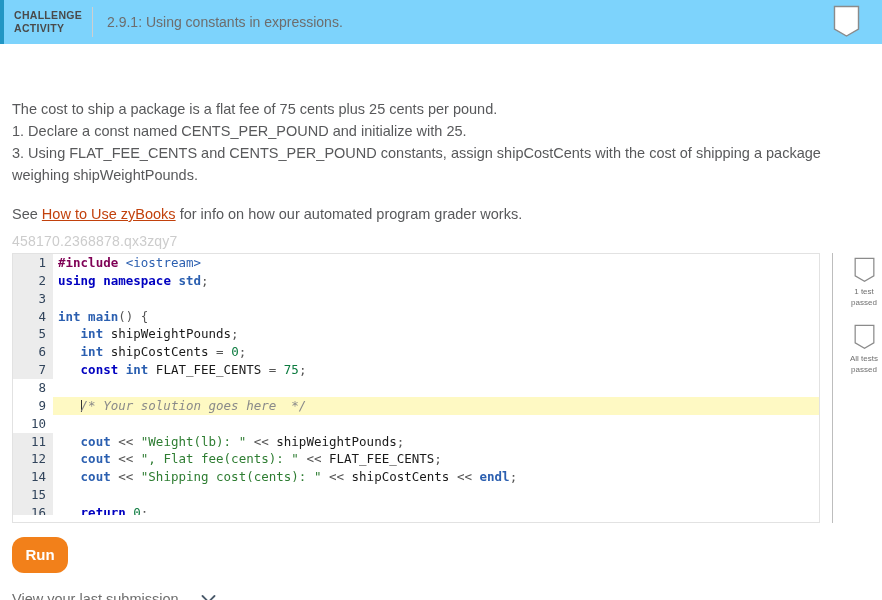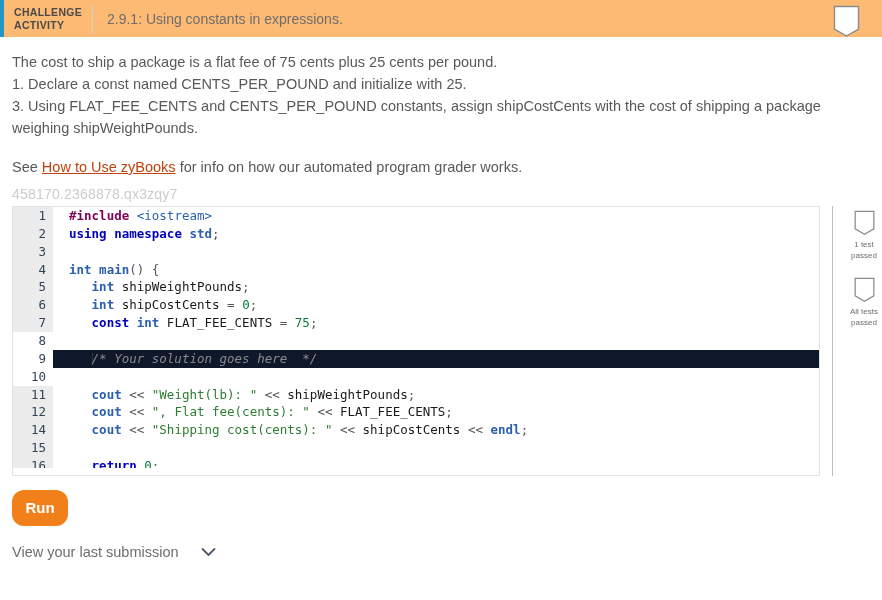--- a/index.html
+++ b/index.html
@@ -7,22 +7,22 @@
     margin: 0; padding: 0;
     width: 882px; height: 600px;
     background: #ffffff;
     font-family: "Liberation Sans", sans-serif;
     overflow: hidden;
   }
 
   
   .activity-header {
     position: relative;
-    height: 37px;
-    background: #fdba74;
+    height: 44px;
+    background: #7dd3fc;
     display: flex;
     align-items: center;
     border-left: 4px solid #2196c4;
   }
   .activity-kind {
     width: 78px;
     margin-left: 10px;
     font-size: 10.5px;
     font-weight: bold;
     line-height: 13px;
@@ -57,24 +57,25 @@
     height: 26px;
     display: block;
     margin: 0 auto;
   }
 
   
   .content {
     padding: 0 12px;
   }
   .prompt {
-    padding-top: 14px;
+    padding-top: 30px;
     font-size: 14.5px;
     line-height: 22px;
     color: #58595b;
+    margin-top: 24px;
   }
   .prompt p { margin: 0; }
   .see-line {
     margin-top: 20px;
     font-size: 14.5px;
     color: #58595b;
   }
   .zy-link {
     color: #c2410c;
     text-decoration: underline;
@@ -113,26 +114,26 @@
     background: #ececec;
     color: #31445b;
     text-align: right;
     padding-right: 7px;
     user-select: none;
     font-size: 12.5px;
     vertical-align: top;
   }
   .gutter-cell.editable { background: #ffffff; }
   .code-cell {
-    padding-left: 16px;
+    padding-left: 5px;
     white-space: pre;
     vertical-align: top;
     color: #000000;
   }
-  tr.hl .code-cell { background: #0f172a; }
+  tr.hl .code-cell { background: #fef9c3; }
   tr.hl .gutter-cell { background: #ffffff; }
 
   .caret {
     display: inline-block;
     width: 0;
     border-left: 1px solid #333;
     height: 12px;
     vertical-align: -2px;
     margin-right: -1px;
   }

